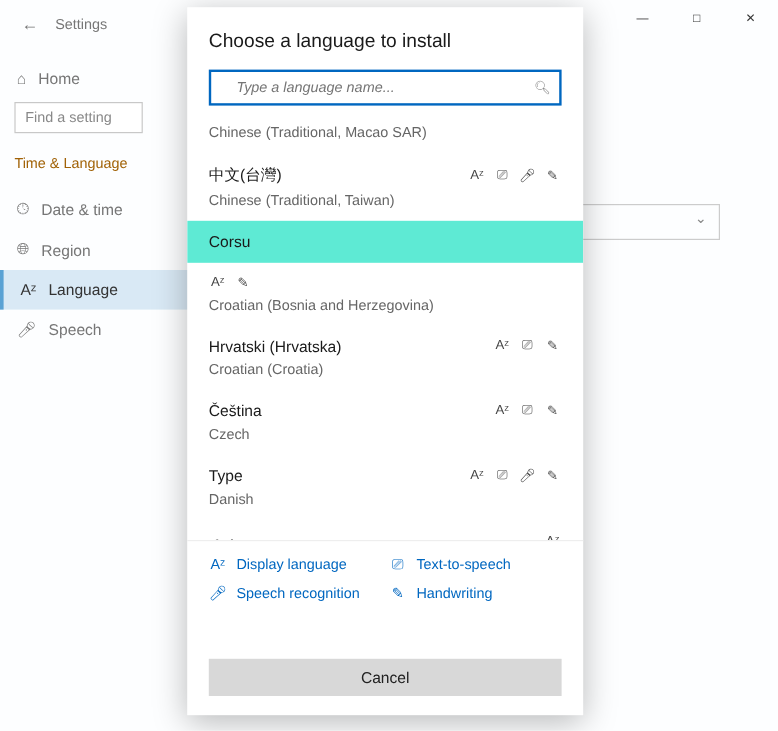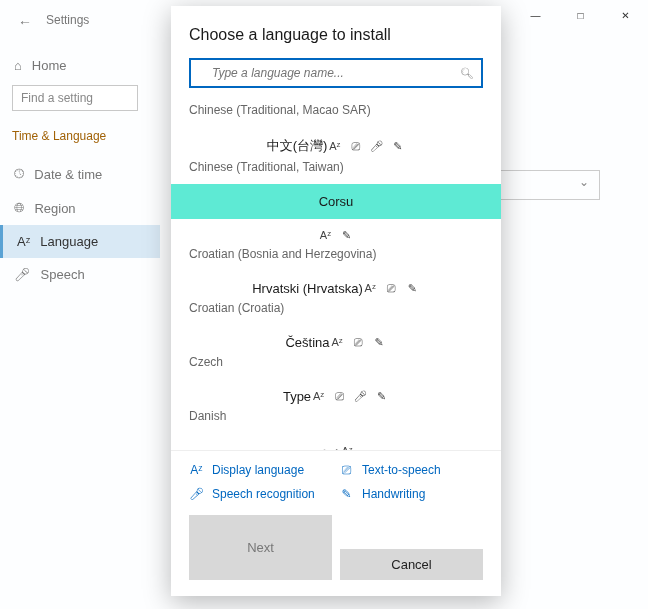--- a/index.html
+++ b/index.html
@@ -5,40 +5,40 @@
 * { box-sizing: border-box; margin: 0; padding: 0; font-family: "Segoe UI", sans-serif; }
 body { width: 648px; height: 609px; background: #fff; overflow: hidden; position: relative; }
 .bg { position: absolute; inset: 0; background: #f9fcfe; }
 .bg::after { content: ""; position: absolute; inset: 0; background: rgba(255,255,255,0.6); }
 .titlebar { position: absolute; top: 0; right: 0; display: flex; z-index: 1; }
 .titlebar div { width: 45px; height: 30px; display: flex; align-items: center; justify-content: center; color: #333; font-size: 10px; }
 .header { position: absolute; top: 12px; left: 18px; display: flex; align-items: center; gap: 14px; color: #767676; font-size: 12px; }
 .header .back { font-size: 14px; }
 .sidebar { position: absolute; top: 44px; left: 0; width: 160px; padding: 8px 12px; color: #767676; }
 .sidebar .home { display: flex; align-items: center; gap: 10px; font-size: 13px; padding: 6px 2px 12px; }
-.sidebar .search { border: 1px solid #c8c8c8; background: #fff; padding: 5px 8px; font-size: 12px; color: #888; margin-bottom: 18px; width: 126px; }
+.sidebar .search { border: 1px solid #c8c8c8; background: #fff; padding: 5px 8px; font-size: 12px; color: #888; margin-bottom: 18px; width: 107px; }
 .sidebar .cat { font-size: 12px; color: #a16207; margin-bottom: 14px; }
 .sidebar .item { display: flex; align-items: center; gap: 10px; font-size: 13px; padding: 9px 2px; color: #767676; }
 .sidebar .item.sel { background: #d9e9f5; color: #333; margin: 0 -12px; padding-left: 14px; border-left: 3px solid #5aa2d4; }
 .content { position: absolute; left: 200px; top: 170px; right: 20px; color: #888; font-size: 12px; }
 .content .drop { border: 1px solid #ccc; height: 30px; width: 400px; margin-bottom: 12px; position: relative; }
 .content .drop::after { content: "⌄"; position: absolute; right: 10px; top: 4px; color: #888; }
 .content .row { margin: 48px 0 10px; }
 .content .iconstrip { margin: 14px 0; }
 .content .iconstrip span { margin-right: 8px; color: #aaa; font-size: 12px; }
 .content .link { color: #0078d4; font-size: 12px; margin-top: 30px; display: inline-block; }
-.dialog { position: absolute; left: 171px; top: 6px; width: 330px; height: 590px; background: #fff; box-shadow: 0 6px 26px rgba(0,0,0,0.28); z-index: 10; display: flex; flex-direction: column; }
+.dialog { position: absolute; left: 156px; top: 6px; width: 330px; height: 590px; background: #fff; box-shadow: 0 6px 26px rgba(0,0,0,0.28); z-index: 10; display: flex; flex-direction: column; }
 .dialog .title { font-size: 16px; color: #1a1a1a; padding: 20px 18px 14px; }
 .dialog .searchwrap { padding: 0 18px 10px; }
 .dialog .searchbox { width: 100%; border: 2px solid #0067c0; padding: 6px 26px 6px 21px; font-size: 12px; position: relative; }
 .dialog .searchbox input { border: 0; outline: 0; width: 100%; font-size: 12px; font-style: italic; color: #666; }
 .dialog .searchbox .mag { position: absolute; right: 7px; top: 7px; color: #888; font-size: 11px; }
 .dialog .list { flex: 1; overflow: hidden; }
 .dialog .entry { padding: 10px 18px; }
-.dialog .entry .native { font-size: 13px; color: #1a1a1a; display: flex; justify-content: center; align-items: center; }
+.dialog .entry .native { font-size: 13px; color: #1a1a1a; display: flex; justify-content: space-between; align-items: center; }
 .dialog .entry .eng { font-size: 12px; color: #666; margin-top: 5px; }
 .dialog .entry.sel { background: #5eead4; }
 .dialog .entry.topcut { padding-top: 0; }
 .feat-icons { display: flex; gap: 6px; font-size: 11px; color: #444; }
 .feat-icons span { width: 15px; text-align: center; }
 .legend { display: grid; grid-template-columns: 1fr 1fr; gap: 10px 6px; padding: 12px 18px 14px; border-top: 1px solid #eee; }
 .legend div { display: flex; align-items: center; gap: 8px; font-size: 12px; color: #0067c0; }
 .legend .ic { color: #0067c0; font-size: 12px; width: 15px; text-align: center; }
 .dialog .btns { display: flex; gap: 8px; padding: 0 18px 16px; }
 .dialog .btns button { flex: 1; padding: 8px 0; border: 0; font-size: 13px; cursor: pointer; }
@@ -202,16 +202,15 @@
     <div>
         <span class="ic">🎤︎</span>
         <span>Speech recognition</span>
       </div>
     <div>
         <span class="ic">✎</span>
         <span>Handwriting</span>
       </div>
   </div>
   <div class="btns">
-    <button class="next">Next</button>
     <button class="cancel">Cancel</button>
   </div>
 </div>
 
 </body></html>

